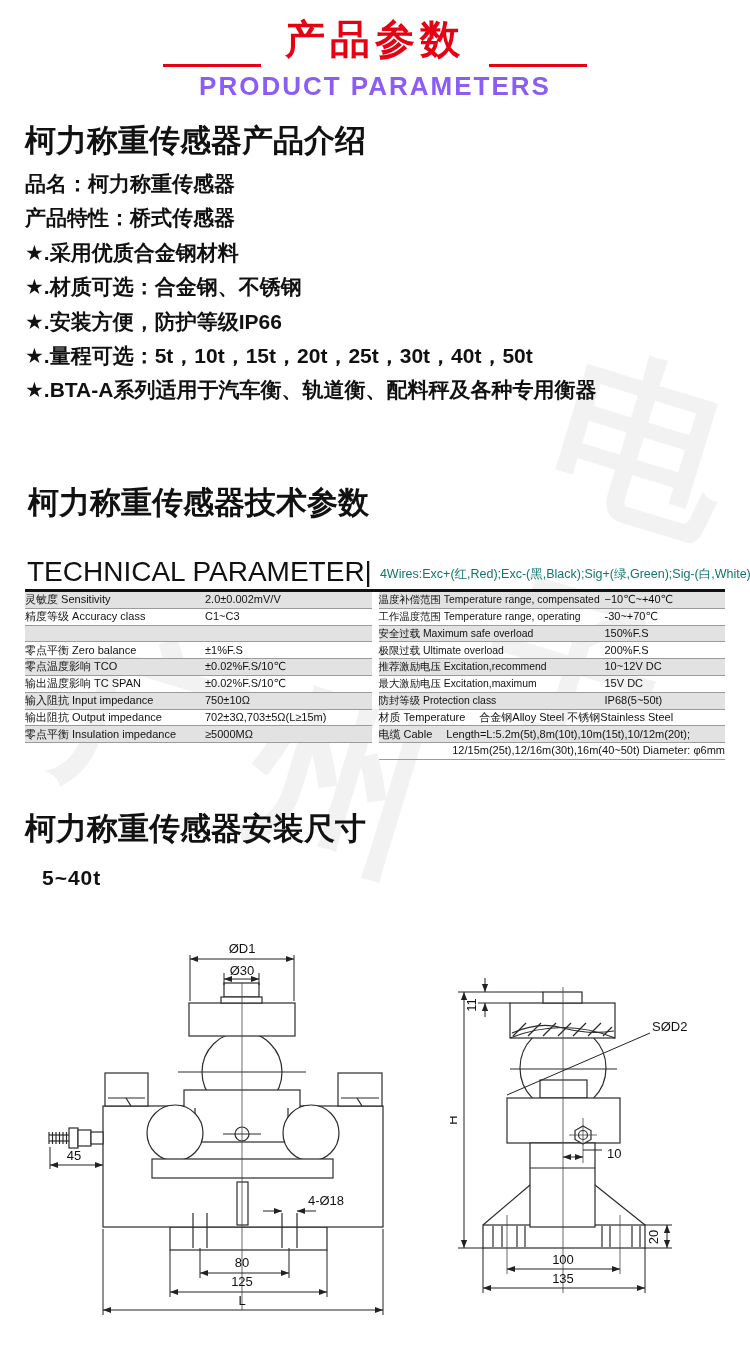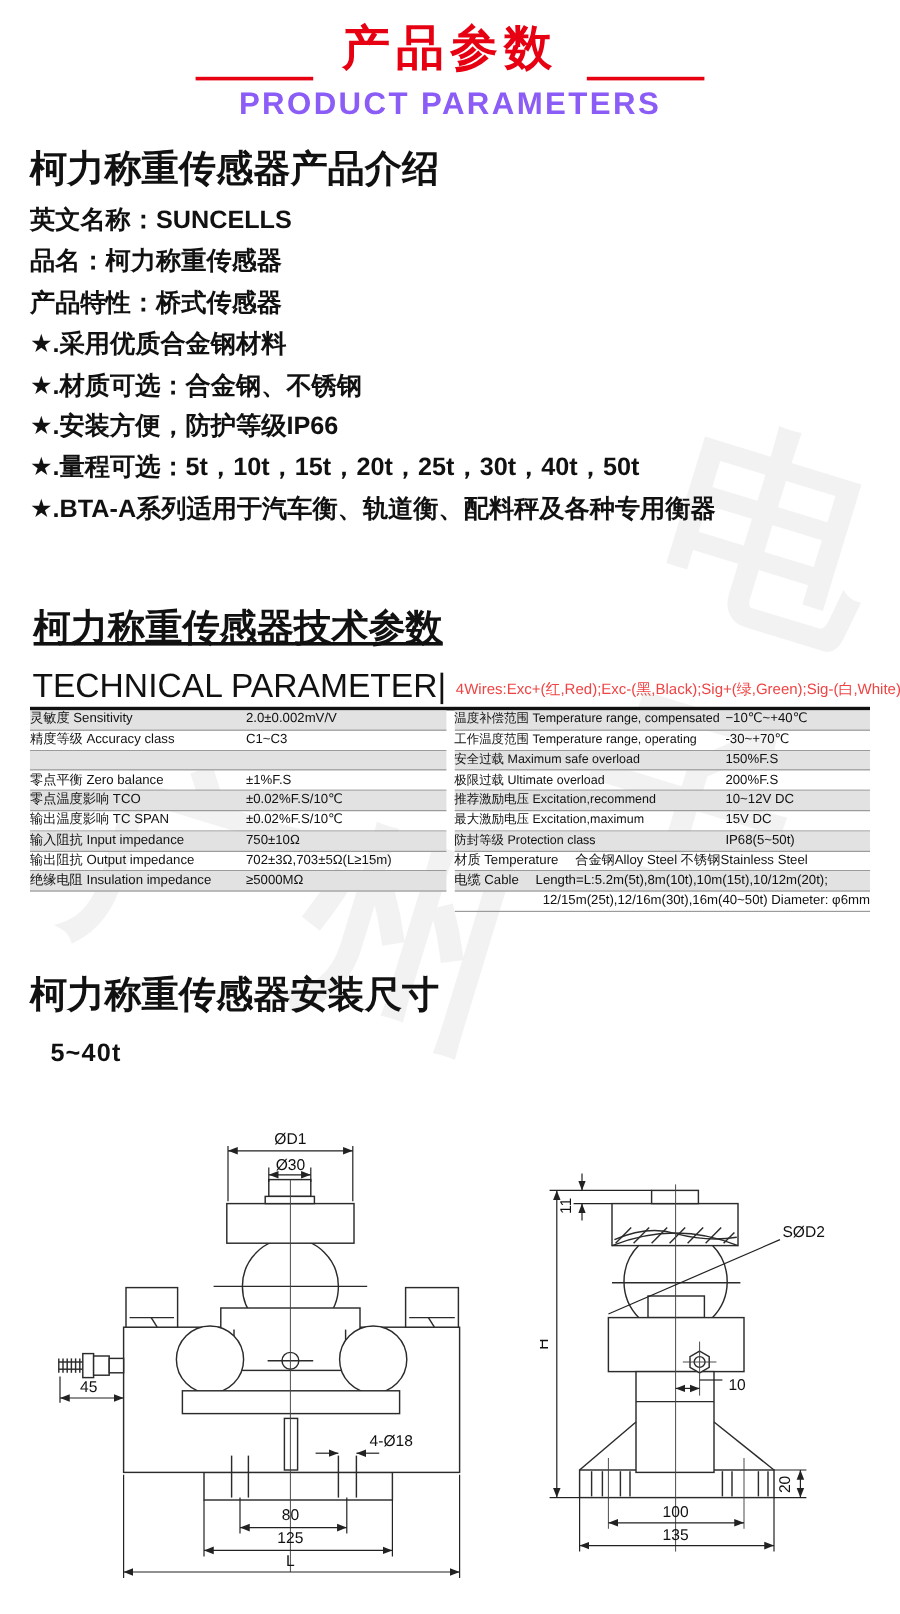--- a/index.html
+++ b/index.html
@@ -11,24 +11,24 @@
   
   .hdr{position:absolute;top:12px;left:0;width:750px;text-align:center;}
   .hdr-row{display:flex;justify-content:center;align-items:flex-end;gap:24px;}
   .hdr-title{font-size:40px;font-weight:bold;color:#e60012;letter-spacing:5px;}
   .hdr-line{width:98px;height:3px;background:#e60012;}
   .hdr-sub{margin-top:4px;font-size:26px;font-weight:bold;color:#8b5cf6;letter-spacing:2px;}
   
   #intro-heading{position:absolute;top:120px;left:25px;font-size:31px;font-weight:bold;}
   #intro-lines{position:absolute;top:167px;left:25px;font-size:21px;font-weight:bold;line-height:34.4px;white-space:nowrap;}
   
-  #tech-heading{position:absolute;top:502px;left:28px;font-size:31px;font-weight:bold;text-decoration:underline;}
+  #tech-heading{position:absolute;top:482px;left:28px;font-size:31px;font-weight:bold;}
   #tp-row{position:absolute;top:556px;left:27px;display:flex;align-items:flex-end;gap:8px;white-space:nowrap;}
   .tp-title{font-size:28px;color:#111;}
-  .tp-note{font-size:12.5px;padding-bottom:5px;color:#ef4444;}
+  .tp-note{font-size:12.5px;padding-bottom:5px;color:#0f766e;}
   #table{position:absolute;top:589px;left:25px;width:700px;border-top:3px solid #111;display:flex;gap:7px;}
   .t-half{flex:1;min-width:0;}
   .t-row{display:flex;height:15.8px;line-height:15.4px;font-size:11px;border-bottom:1px solid #9b9b9b;
          white-space:nowrap;align-items:center;overflow:visible;}
   .t-row:nth-child(odd){background:#e2e2e2;}
   .t-label{flex:none;}
   .t-value{flex:1;min-width:0;}
   .t-left .t-label{width:180px;}
   .t-right .t-label{width:226px;font-size:10.4px;}
   .t-right .t-row.auto .t-label{width:auto;margin-right:14px;font-size:11px;}
@@ -57,21 +57,20 @@
     <div class="hdr-row">
       <span class="hdr-line"></span>
       <span class="hdr-title">产品参数</span>
       <span class="hdr-line"></span>
     </div>
     <div class="hdr-sub">PRODUCT PARAMETERS</div>
   </div>
 
   <div id="intro-heading">柯力称重传感器产品介绍</div>
   <div id="intro-lines">
-    <div>英文名称：SUNCELLS</div>
     <div>品名：柯力称重传感器</div>
     <div>产品特性：桥式传感器</div>
     <div>★.采用优质合金钢材料</div>
     <div>★.材质可选：合金钢、不锈钢</div>
     <div>★.安装方便，防护等级IP66</div>
     <div>★.量程可选：5t，10t，15t，20t，25t，30t，40t，50t</div>
     <div>★.BTA-A系列适用于汽车衡、轨道衡、配料秤及各种专用衡器</div>
   </div>
 
   <div id="tech-heading">柯力称重传感器技术参数</div>
@@ -108,21 +107,21 @@
         </div>
       <div class="t-row">
           <span class="t-label">输入阻抗 Input  impedance</span>
           <span class="t-value">750±10Ω</span>
         </div>
       <div class="t-row">
           <span class="t-label">输出阻抗 Output  impedance</span>
           <span class="t-value">702±3Ω,703±5Ω(L≥15m)</span>
         </div>
       <div class="t-row">
-          <span class="t-label">绝缘电阻 Insulation impedance</span>
+          <span class="t-label">零点平衡 Insulation impedance</span>
           <span class="t-value">≥5000MΩ</span>
         </div>
     </div>
     <div class="t-half t-right">
       <div class="t-row">
           <span class="t-label">温度补偿范围 Temperature range, compensated</span>
           <span class="t-value">−10℃~+40℃</span>
         </div>
       <div class="t-row">
           <span class="t-label">工作温度范围 Temperature range, operating</span>

